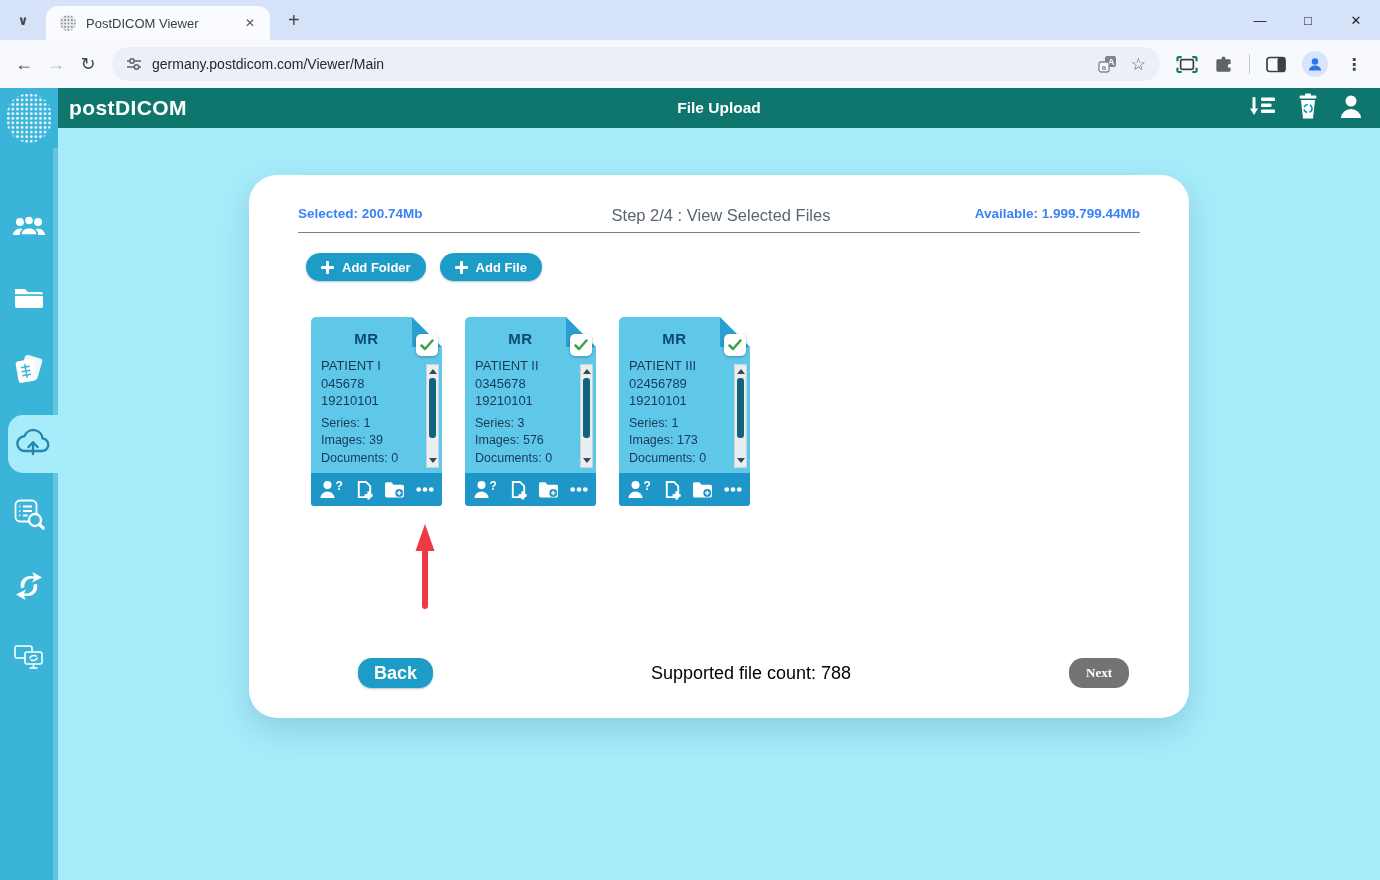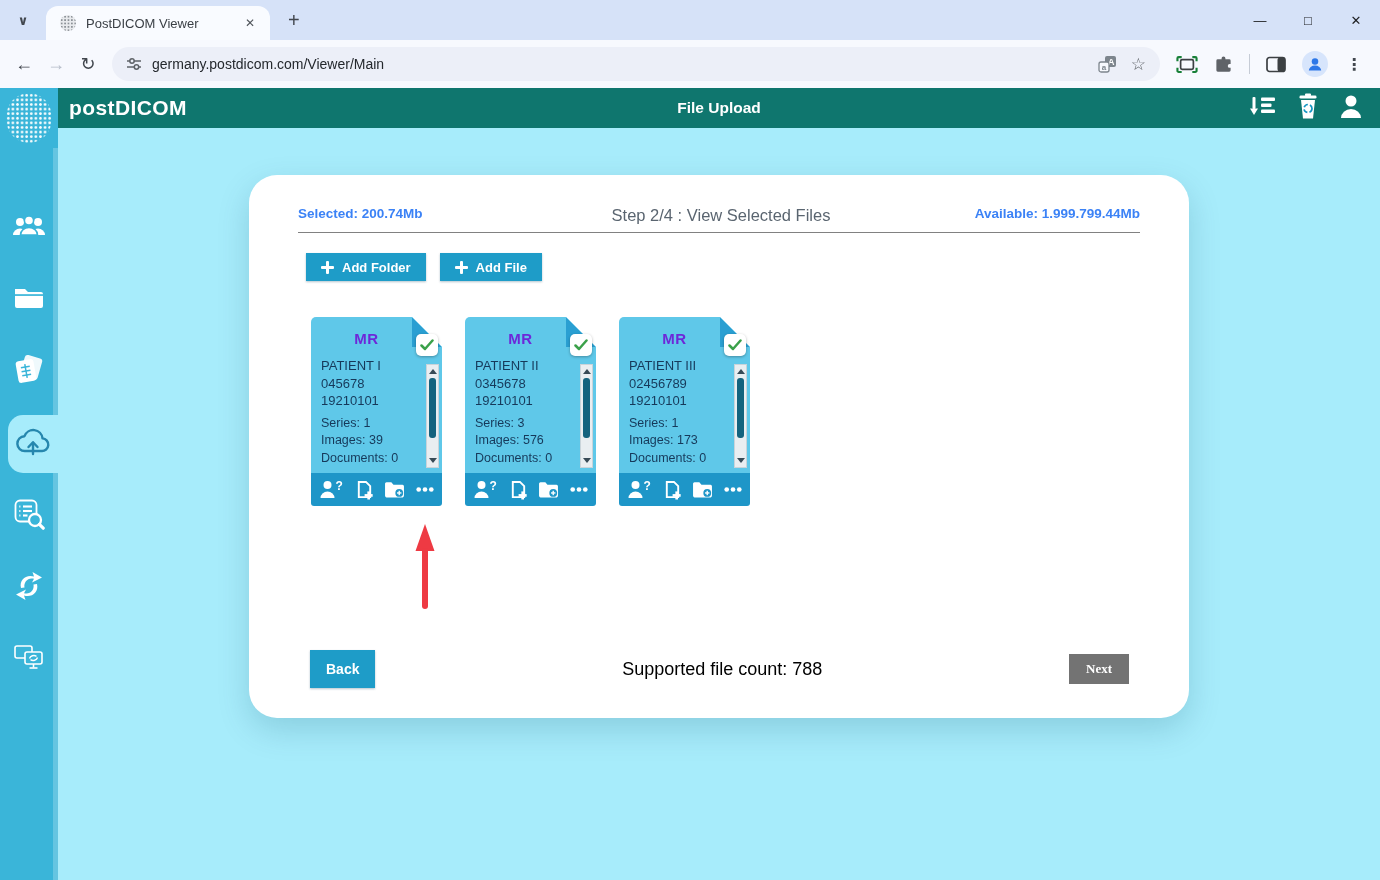--- a/index.html
+++ b/index.html
@@ -46,46 +46,46 @@
   .header-icons { margin-left:auto; display:flex; align-items:center; gap:21px; margin-right:18px; z-index:1; }
 
   
   .content { flex:1; background:#a7ecfb; }
   .panel { width:940px; height:543px; margin:47px auto 0; background:#fff; border-radius:28px; box-shadow:0 12px 32px rgba(0,70,100,.18); position:relative; }
   .stats-row { display:flex; align-items:baseline; padding:31px 49px 0; position:relative; }
   .stat-label { color:#3b82f6; font-size:13.5px; font-weight:bold; z-index:1; }
   .step-title { position:absolute; left:4px; right:0; text-align:center; color:#5a6570; font-size:16.5px; }
   .h-divider { height:1px; background:#818181; margin:11px 49px 0; }
   .actions-row { display:flex; margin:20px 56px 0 57px; }
-  .btn { background:#1e9cc8; color:#fff; font-size:13px; font-weight:bold; height:28px; border:none; border-radius:0; display:inline-flex; align-items:center; gap:8px; padding:0 15px; box-shadow:0 1px 2px rgba(0,60,90,.3); cursor:pointer; font-family:inherit; }
+  .btn { background:#1e9cc8; color:#fff; font-size:13px; font-weight:bold; height:28px; border:none; border-radius:14px; display:inline-flex; align-items:center; gap:8px; padding:0 15px; box-shadow:0 1px 2px rgba(0,60,90,.3); cursor:pointer; font-family:inherit; }
   .btn-group-left { display:flex; gap:14px; margin-right:auto; }
   .btn-group-right { display:flex; gap:11px; }
 
   
   .cards-row { display:flex; gap:23px; margin:36px 0 0 62px; }
   .file-card { width:131px; position:relative; }
   .card-body { background:#5fc8e9; height:156px; border-radius:5px 0 0 0; clip-path:polygon(0 0, calc(100% - 30px) 0, 100% 30px, 100% 100%, 0 100%); position:relative; }
   .card-fold { position:absolute; top:0; right:0; width:30px; height:30px; background:#2a9fd2; clip-path:polygon(0 0, 100% 100%, 0 100%); }
   .card-check { position:absolute; top:17px; right:4px; width:22px; height:22px; background:#fff; border-radius:5px; box-shadow:0 1px 3px rgba(0,0,0,.3); display:flex; align-items:center; justify-content:center; z-index:2; }
-  .card-modality { text-align:center; padding:13px 30px 0 10px; font-size:15px; font-weight:bold; color:#6d28d9; letter-spacing:.5px; }
+  .card-modality { text-align:center; padding:13px 30px 0 10px; font-size:15px; font-weight:bold; color:#0c4a6e; letter-spacing:.5px; }
   .card-lines { padding:10px 22px 0 10px; color:#16395a; }
   .pline { font-size:13px; line-height:17.5px; white-space:nowrap; }
   .counts { margin-top:5px; }
   .sline { font-size:12.5px; line-height:17.5px; white-space:nowrap; }
   .card-scrollbar { position:absolute; right:3px; top:47px; width:13px; height:104px; background:#e9eef1; border:1px solid #c9d4da; display:flex; flex-direction:column; align-items:center; }
   .sb-up { width:0; height:0; border-left:4px solid transparent; border-right:4px solid transparent; border-bottom:5px solid #374a56; margin-top:4px; }
   .sb-thumb { width:7px; height:60px; background:#14637e; border-radius:3px; margin-top:4px; }
   .sb-down { width:0; height:0; border-left:4px solid transparent; border-right:4px solid transparent; border-top:5px solid #374a56; margin-top:auto; margin-bottom:4px; }
   .card-footer { height:33px; background:#1e96c8; display:flex; align-items:center; justify-content:space-between; padding:0 8px; border-radius:0 0 3px 3px; }
   .cf-icon { display:flex; align-items:center; }
 
   .red-arrow { position:absolute; left:166px; top:349px; }
   .panel-footer { position:absolute; left:61px; right:60px; bottom:30px; display:flex; align-items:center; }
   .supported { flex:1; text-align:center; color:#000000; font-size:18px; }
-  .btn-back { height:38px; padding:0 16px; font-size:14px; }
+  .btn-back { height:30px; padding:0 16px; font-size:18px;margin-left:48px; }
   .btn-next { height:30px; padding:0 17px; font-size:13px; background:#737373; box-shadow:none;font-family:Liberation Serif, serif; }
 </style>
 </head>
 <body>
 
 <div>
   <div class="tab-strip">
     <div class="tab-search">
         <span>∨</span>
       </div>

